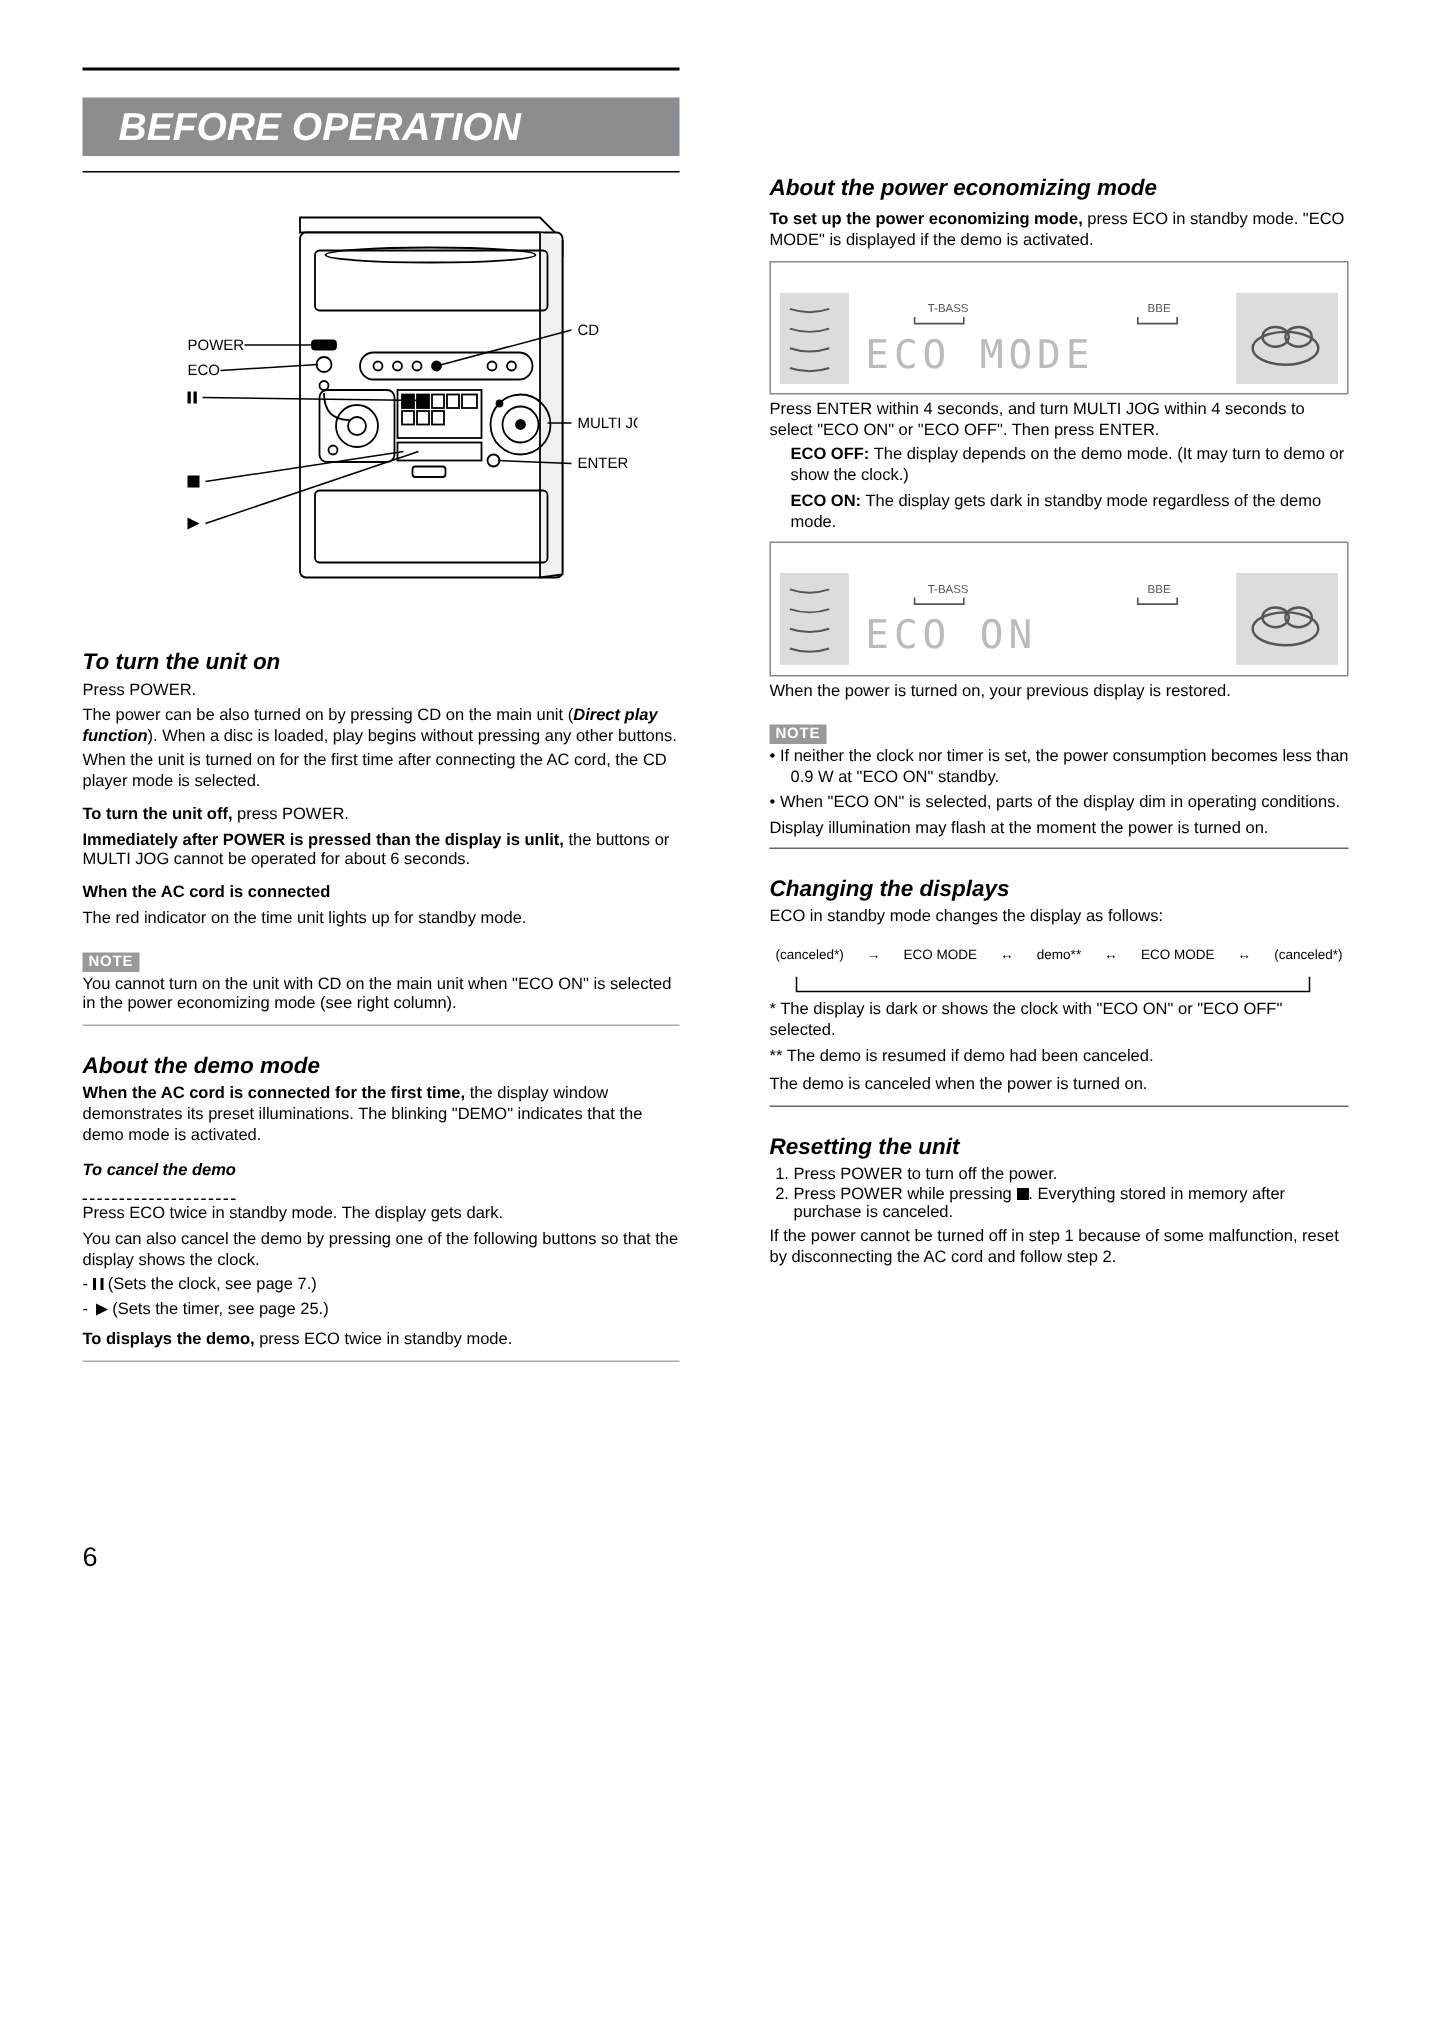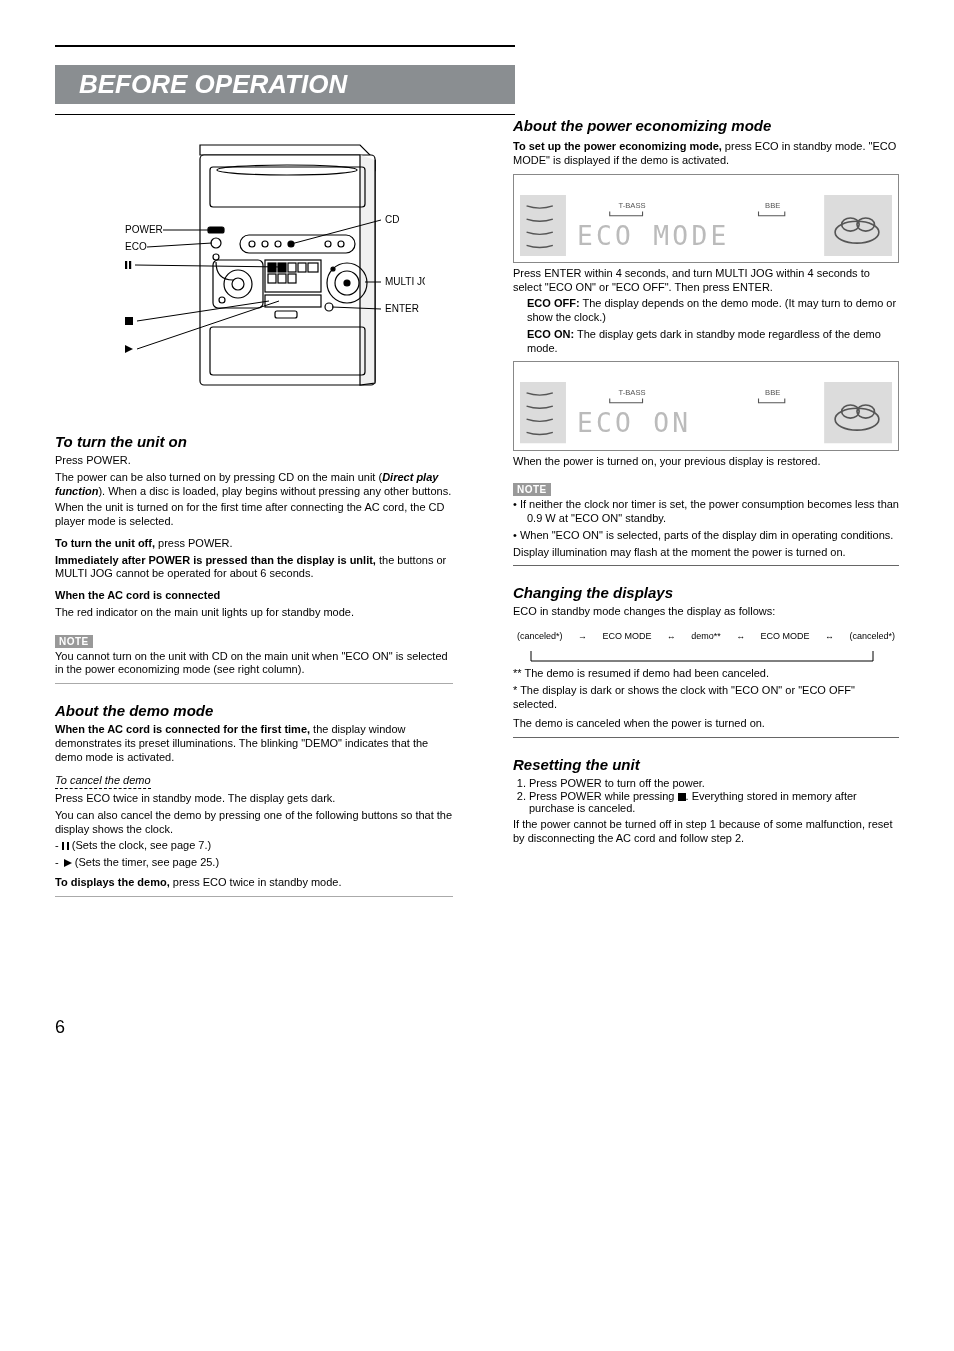--- a/index.html
+++ b/index.html
@@ -1,27 +1,27 @@
 <!DOCTYPE html>
 <html><head>
 <meta charset="utf-8">
 <style>
   body{font-family:Arial,Helvetica,sans-serif;font-size:11px;color:#000;margin:0;padding:45px 55px;width:954px;box-sizing:border-box;background:#fff}
   .title-bar{background:#8a8e91;color:#fff;font-size:26px;font-weight:bold;font-style:italic;font-family:'Arial Narrow',Arial,sans-serif;padding:4px 8px 4px 24px;margin:18px 0 10px 0;letter-spacing:0}
-  .title-wrap{border-top:2px solid #000;border-bottom:1px solid #000;width:460px}
+  .title-wrap{border-top:2px solid #000;border-bottom:1px solid #000;width:398px}
   .cols{display:flex;gap:60px}
   .col{flex:1;min-width:0}
   h2.sec{font-size:15px;font-weight:bold;margin:18px 0 4px 0}
   .it{font-style:italic}
   p{margin:0 0 3px 0;line-height:1.25}
   .fn{font-style:italic;font-weight:bold}
   .note-tag{display:inline-block;background:#999;color:#fff;font-size:10px;font-weight:bold;padding:1px 4px;margin:12px 0 2px 0;letter-spacing:0.5px}
   .hr{border:none;border-top:1px solid #aaa;margin:6px 0 10px 0}
   .hr2{border:none;border-top:1px solid #666;margin:6px 0 14px 0}
-  .under{border-bottom:1px dashed #000;display:inline-block;padding-bottom:0;font-style:italic;font-weight:normal}
+  .under{border-bottom:1px dashed #000;display:inline-block;padding-bottom:11px;font-style:italic;font-weight:bold}
   ol.s{padding-left:16px;margin:4px 0}
   ol.s li{margin:1px 0}
   .hang{margin-left:14px;text-indent:-14px}
   .sub{margin-left:14px}
   .pgno{font-size:18px;margin-top:120px}
   svg{display:block}
   .play{margin-left:2px}
   .pause{display:inline-block;height:8px;border-left:2.3px solid #000;border-right:2.3px solid #000;width:3px;vertical-align:middle}
   .stop{display:inline-block;height:8px;width:8px;background:#000;vertical-align:middle}
   .ptri{display:inline-block;width:0;height:0;border-style:solid;border-width:4px 0 4px 8px;border-color:transparent transparent transparent #000;vertical-align:middle}
@@ -112,21 +112,21 @@
     <h2 class="sec it">To turn the unit on</h2>
     <p>Press POWER.</p>
     <p>
       <span>The power can be also turned on by pressing CD on the main unit (</span><span class="fn">Direct play function</span><span>). When a disc is loaded, play begins without pressing any other buttons.</span>
     </p>
     <p>When the unit is turned on for the first time after connecting the AC cord, the CD player mode is selected.</p>
 
     <p style="margin-top:8px"><b>To turn the unit off,</b><span> press POWER.</span></p>
     <p><b>Immediately after POWER is pressed than the display is unlit,</b><span> the buttons or MULTI JOG cannot be operated for about 6 seconds.</span></p>
     <p style="margin-top:8px"><b>When the AC cord is connected</b></p>
-    <p>The red indicator on the main unit lights up for standby mode.</p>
+    <p>The red indicator on the time unit lights up for standby mode.</p>
 
     <div class="note-tag">NOTE</div>
     <p>You cannot turn on the unit with CD on the main unit when "ECO ON" is selected in the power economizing mode (see right column).</p>
     <hr class="hr">
 
     <h2 class="sec it">About the demo mode</h2>
     <p><b>When the AC cord is connected for the first time,</b><span> the display window demonstrates its preset illuminations. The blinking "DEMO" indicates that the demo mode is activated.</span></p>
 
     <p style="margin-top:10px"><span class="under">To cancel the demo</span></p>
     <p>Press ECO twice in standby mode. The display gets dark.</p>
@@ -214,22 +214,22 @@
       <span>demo**</span>
         <span class="arr">↔</span>
       <span>ECO MODE</span>
         <span class="arr">↔</span>
       <span>(canceled*)</span>
     </div>
     <svg width="100%" height="16">
         <path d="M18 0 L18 10 L360 10 L360 0" stroke="#000" fill="none"></path>
       </svg>
 
+    <p>* The display is dark or shows the clock with "ECO ON" or "ECO OFF" selected.</p>
     <p>** The demo is resumed if demo had been canceled.</p>
-    <p>* The display is dark or shows the clock with "ECO ON" or "ECO OFF" selected.</p>
     <p style="margin-top:6px">The demo is canceled when the power is turned on.</p>
     <hr class="hr2">
 
     <h2 class="sec it">Resetting the unit</h2>
     <ol class="s">
       <li>Press POWER to turn off the power.</li>
       <li><span>Press POWER while pressing </span><span class="stop"></span><span>. Everything stored in memory after purchase is canceled.</span></li>
     </ol>
     <p>If the power cannot be turned off in step 1 because of some malfunction, reset by disconnecting the AC cord and follow step 2.</p>
   </div>

